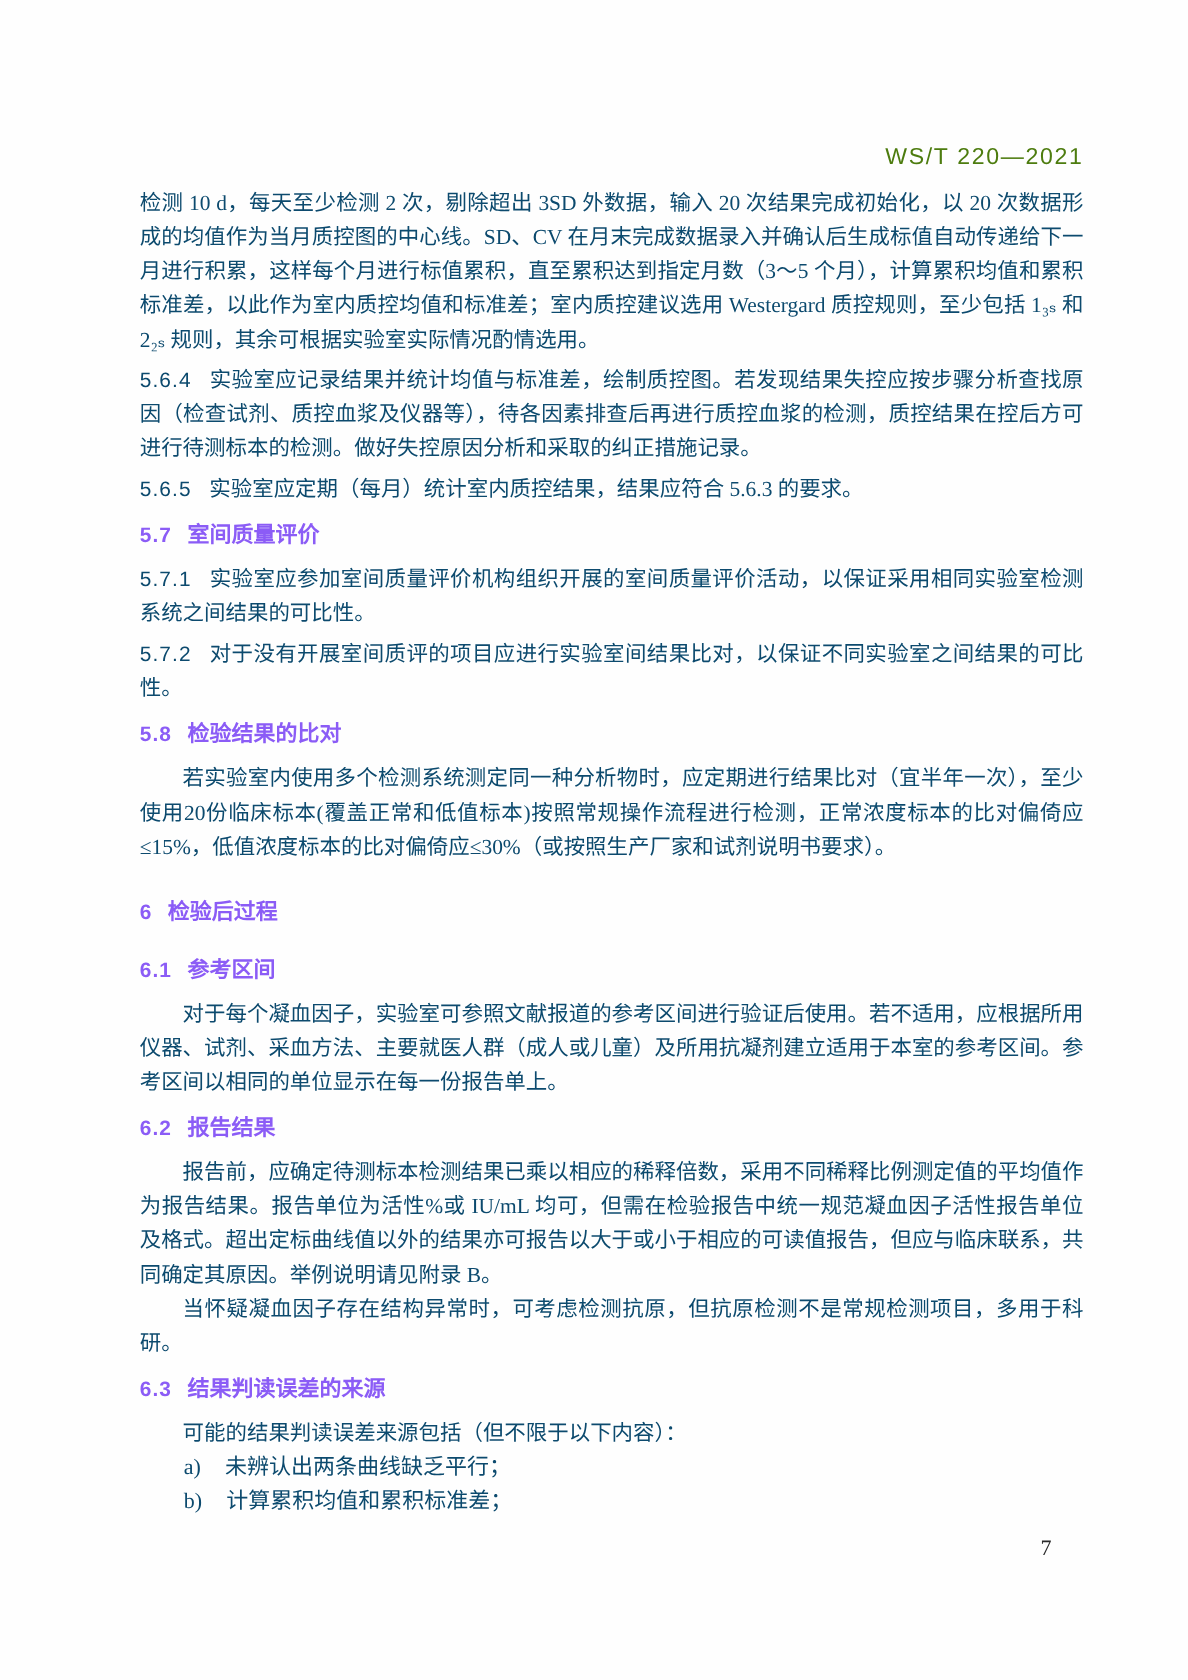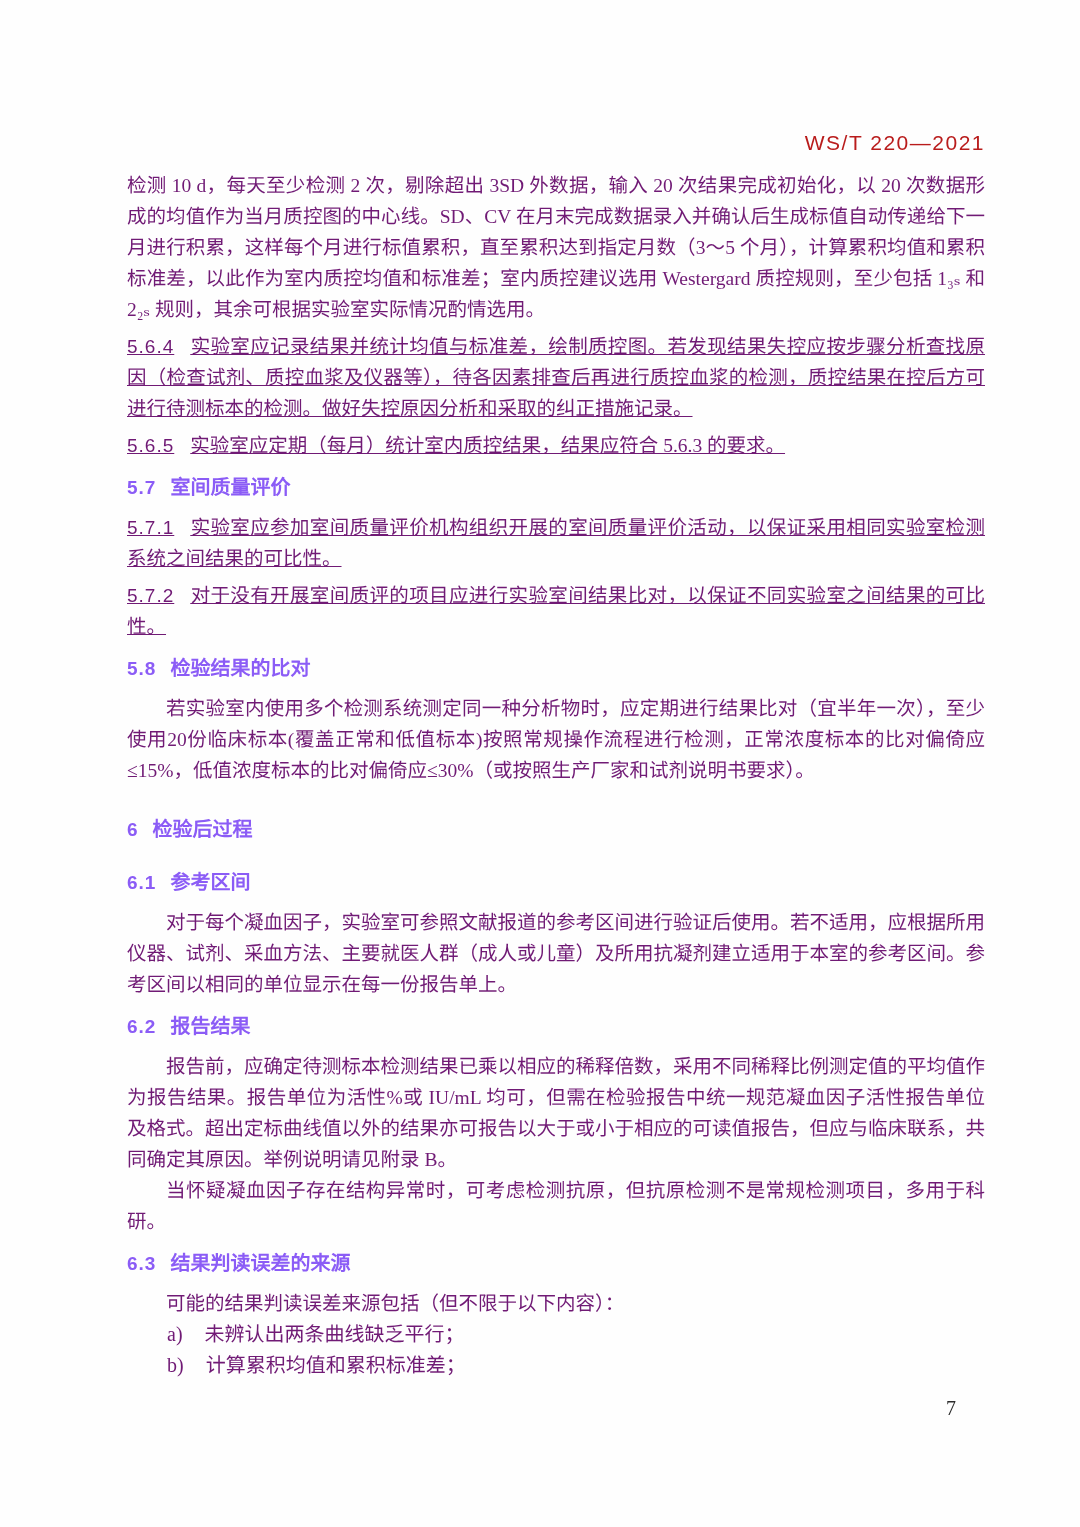--- a/index.html
+++ b/index.html
@@ -13,36 +13,36 @@
     overflow: hidden;
     font-family: "Liberation Serif", "DejaVu Serif", serif;
   }
   .doc-header {
     position: absolute;
     top: 131px;
     right: 95px;
     font-family: "Liberation Sans", "DejaVu Sans", sans-serif;
     font-size: 21px;
     letter-spacing: 1.5px;
-    color: #b91c1c;
+    color: #4d7c0f;
   }
   .content {
     position: absolute;
     left: 127px;
     top: 170px;
     width: 858px;
   }
   .body-para {
     font-size: 19.5px;
     line-height: 31px;
     text-align: justify;
-    color: #701a75;
+    color: #0c4a6e;
   }
   .indent { text-indent: 2em; }
-  .clause { margin-top: 6px; text-decoration: underline; }
+  .clause { margin-top: 6px; }
   .clause-num {
     font-family: "Liberation Sans", "DejaVu Sans", sans-serif;
     font-size: 19px;
     letter-spacing: 1px;
     margin-right: 16px;
   }
   .heading {
     margin-top: 11px;
     margin-bottom: 9px;
     font-family: "Liberation Sans", "DejaVu Sans", sans-serif;

